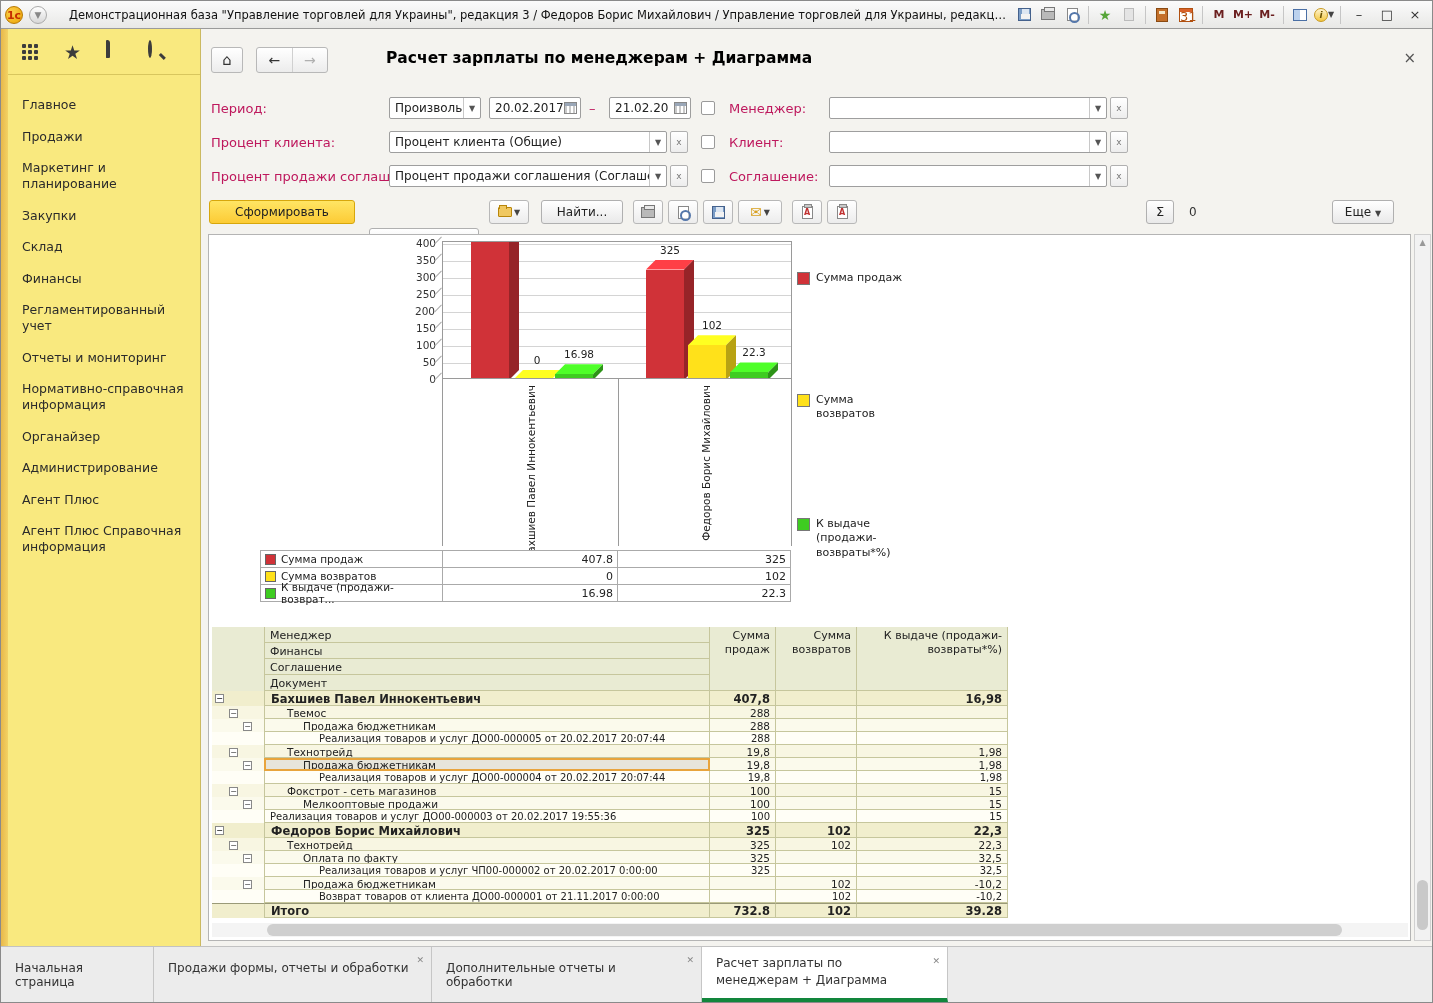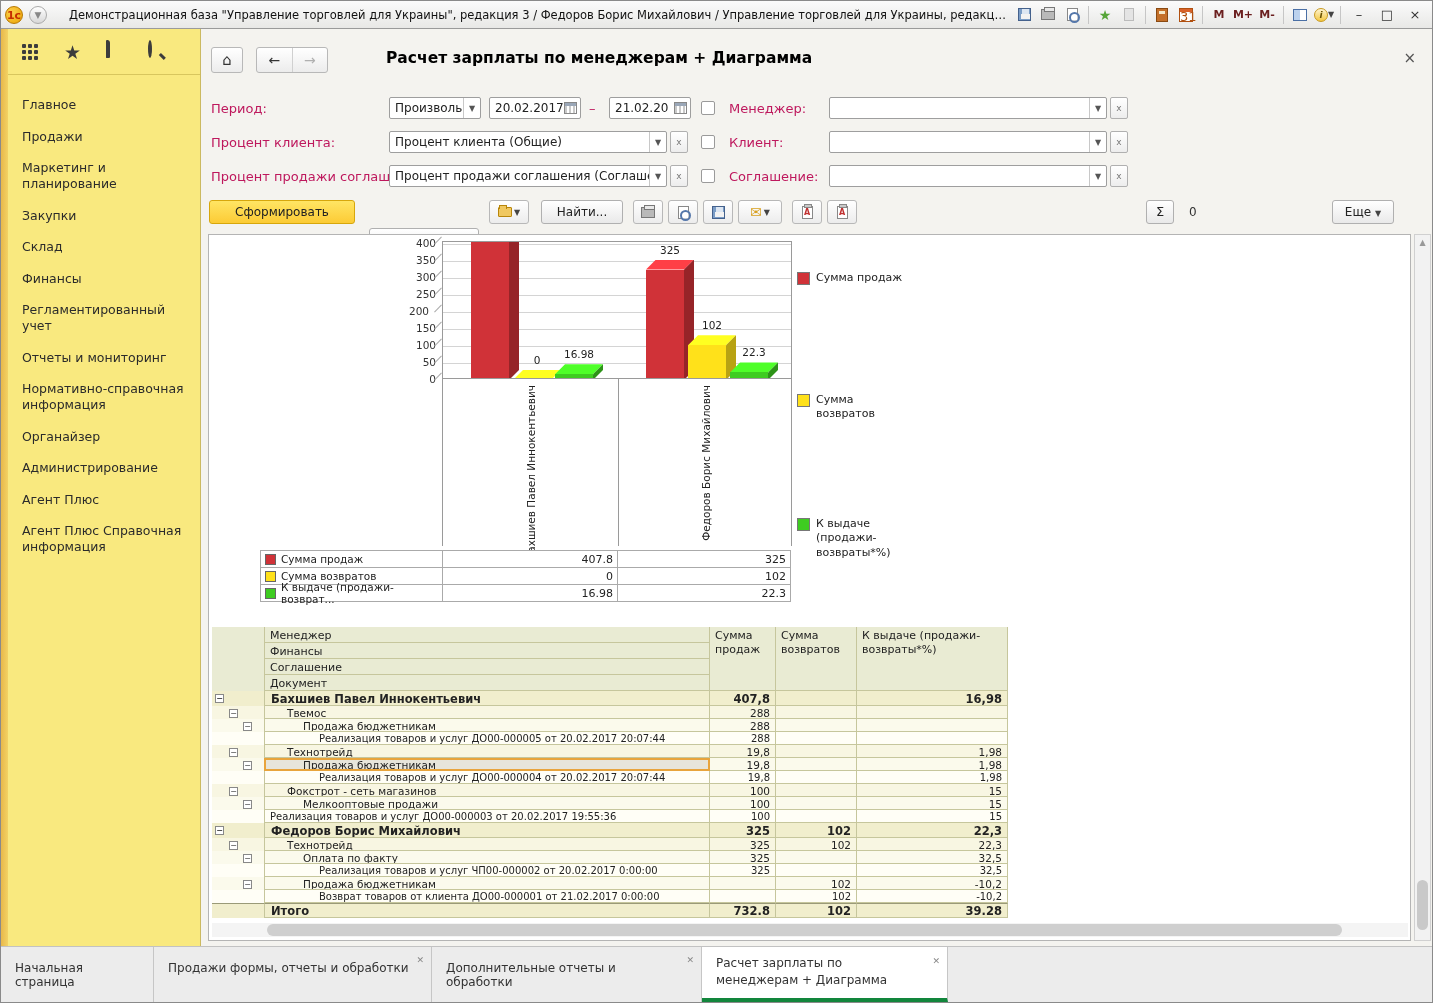--- a/index.html
+++ b/index.html
@@ -116,21 +116,21 @@
   #legend-table .sw { width:11px; height:11px; border:1px solid #666; margin-right:5px; flex:none; }
 
   
   #dtable { position:absolute; left:3px; top:392px; width:1004px; }
   .trow { display:grid; grid-template-columns:52px 446px 66px 81px 151px; }
   .tcell { border-right:1px solid #c6c69c; border-bottom:1px solid #c6c69c; padding:1px 5px 0 5px; font-size:10.5px; color:#222; background:#fdfcf0; white-space:nowrap; overflow:hidden; display:flex; align-items:center; }
   .tcell.first { border-left:1px solid #c6c69c; }
   .tcell.num { justify-content:flex-end; }
   .gutter { position:relative; border:none; background:transparent; }
   .minusbox { position:absolute; top:3px; width:9px; height:9px; border:1px solid #888; background:#fff; font-size:8px; line-height:7px; text-align:center; color:#444; }
-  .hdr .tcell { background:#e9ebd3; border-top:none; font-size:11px; }
+  .hdr .tcell { background:#e9ebd3; border-top:none; font-size:11px;text-align:right; }
   .row-group .tcell { background:#f1eecd; font-weight:bold; font-size:11.5px; }
   .row-l2 .tcell { background:#f8f6e2; }
   .row-l3 .tcell { background:#fbfaec; }
   .row-l4 .tcell { background:#fffef6; font-size:10px; }
   .row-total .tcell { background:#f1eecd; font-weight:bold; font-size:11.5px; border-top:1px solid #9a9a78; }
   .row-selected .tcell.name-cell { background:#e7e5da; outline:2px solid #e8a43c; outline-offset:-2px; }
 
   
   #tabsbar { position:absolute; left:0; bottom:0; width:100%; height:56px; background:#ececec; border-top:1px solid #c2c2c2; display:flex; }
   .tab { position:relative; border-right:1px solid #c6c6c6; padding:14px 22px 0 14px; font-size:12px; color:#333; }
@@ -356,21 +356,21 @@
         </div>
       <div id="yaxis">
           <div class="ytick" style="left: 193px; top: 138px;">0</div>
           <div class="yhatch" style="left: 224px; top: 141px;"></div>
           <div class="ytick" style="left: 193px; top: 121px;">50</div>
           <div class="yhatch" style="left: 224px; top: 124px;"></div>
           <div class="ytick" style="left: 193px; top: 104px;">100</div>
           <div class="yhatch" style="left: 224px; top: 107px;"></div>
           <div class="ytick" style="left: 193px; top: 87px;">150</div>
           <div class="yhatch" style="left: 224px; top: 90px;"></div>
-          <div class="ytick" style="left: 186px; top: 70px;">200</div>
+          <div class="ytick" style="left: 192px; top: 70px;">200</div>
           <div class="yhatch" style="left: 224px; top: 73px;"></div>
           <div class="ytick" style="left: 193px; top: 53px;">250</div>
           <div class="yhatch" style="left: 224px; top: 56px;"></div>
           <div class="ytick" style="left: 193px; top: 36px;">300</div>
           <div class="yhatch" style="left: 224px; top: 39px;"></div>
           <div class="ytick" style="left: 193px; top: 19px;">350</div>
           <div class="yhatch" style="left: 224px; top: 22px;"></div>
           <div class="ytick" style="left: 193px; top: 2px;">400</div>
           <div class="yhatch" style="left: 224px; top: 5px;"></div>
         </div>
@@ -555,21 +555,21 @@
             <div class="tcell gutter" style="height: 13px;">
               <div class="minusbox" style="left: 31px;">−</div>
             </div>
             <div class="tcell first name-cell" style="padding-left: 38px; height: 13px;">Продажа бюджетникам</div>
             <div class="tcell num" style="height: 13px;"></div>
             <div class="tcell num" style="height: 13px;">102</div>
             <div class="tcell num" style="height: 13px;">-10,2</div>
           </div>
           <div class="trow row-l4">
             <div class="tcell gutter" style="height: 13px;"></div>
-            <div class="tcell first name-cell" style="padding-left: 54px; height: 13px;">Возврат товаров от клиента ДО00-000001 от 21.02.2017 0:00:00</div>
+            <div class="tcell first name-cell" style="padding-left: 54px; height: 13px;">Возврат товаров от клиента ДО00-000001 от 21.11.2017 0:00:00</div>
             <div class="tcell num" style="height: 13px;"></div>
             <div class="tcell num" style="height: 13px;">102</div>
             <div class="tcell num" style="height: 13px;">-10,2</div>
           </div>
           <div class="trow row-total">
             <div class="tcell gutter" style="height: 15px;"></div>
             <div class="tcell first name-cell" style="padding-left: 6px; height: 15px;">Итого</div>
             <div class="tcell num" style="height: 15px;">732.8</div>
             <div class="tcell num" style="height: 15px;">102</div>
             <div class="tcell num" style="height: 15px;">39.28</div>

